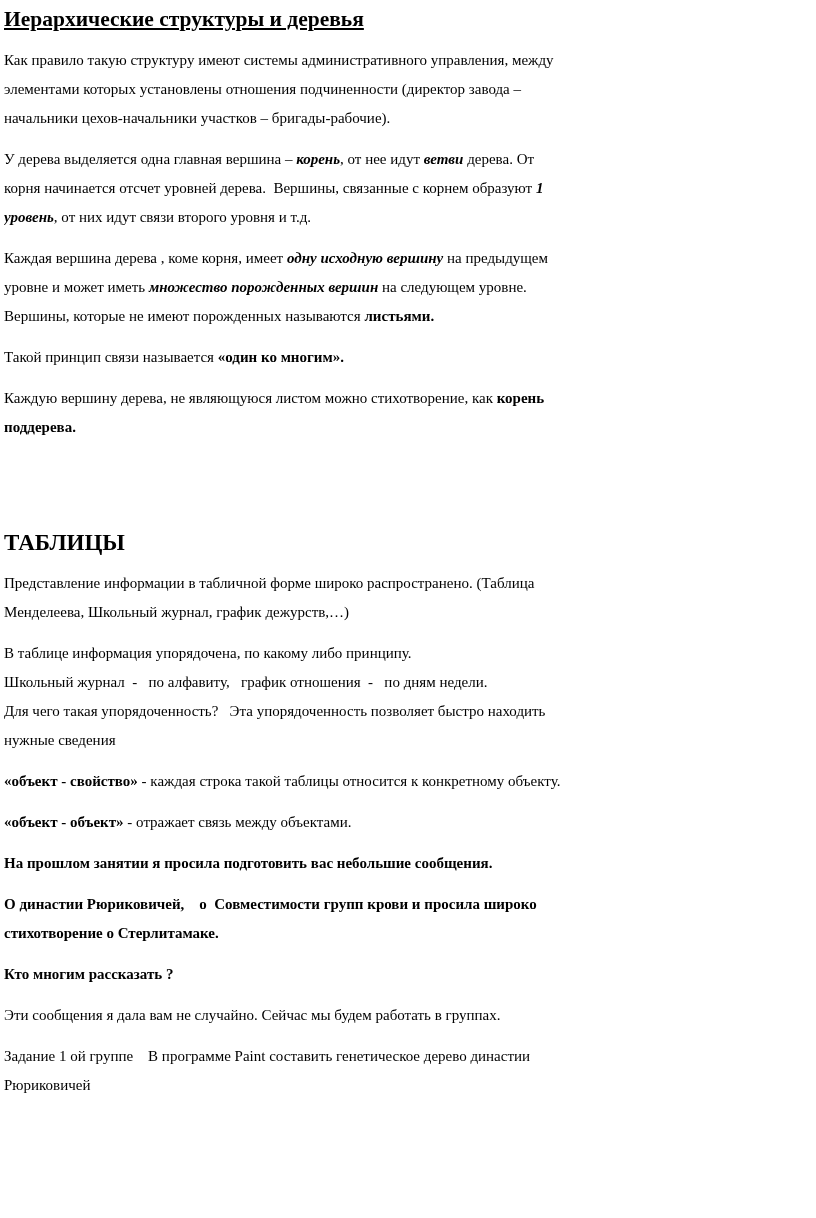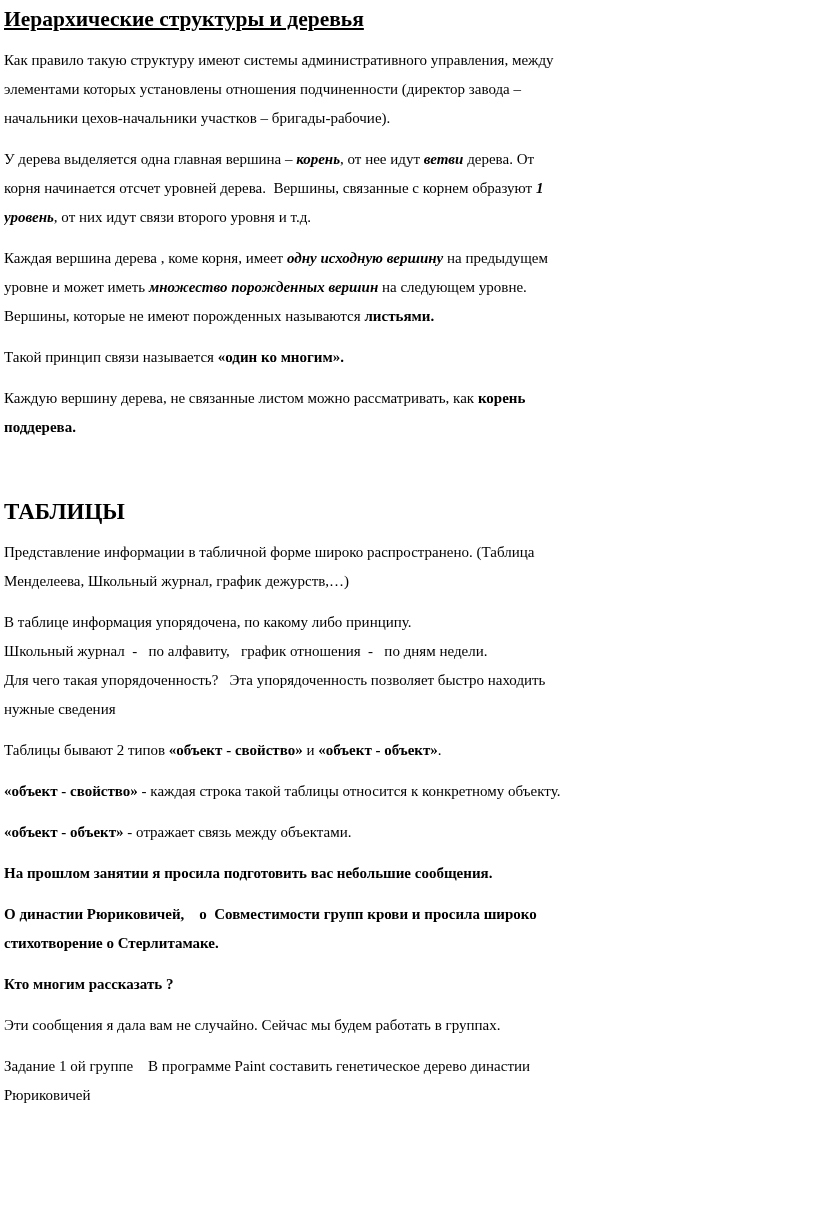--- a/index.html
+++ b/index.html
@@ -25,21 +25,21 @@
     margin: 0 0 12px 0;
     font-size: 15px;
     line-height: 29px;
     white-space: pre;      
     overflow: hidden;
   }
   p.doc-title {
     font-size: 21.5px;
   }
   p.heading-tables {
-    margin-top: 55px;
+    margin-top: 86px;
     font-size: 23px;
   }
   .b { font-weight: bold; }
   .i { font-style: italic; }
   .u { text-decoration: underline; }
 </style>
 </head>
 <body>
 
 <div class="page" style="background: rgb(255, 255, 255); color: rgb(0, 0, 0);">
@@ -47,30 +47,29 @@
     <p class="para"><span>Как правило такую структуру имеют системы административного управления, между
 элементами которых установлены отношения подчиненности (директор завода –
 начальники цехов-начальники участков – бригады-рабочие).</span></p>
     <p class="para"><span>У дерева выделяется одна главная вершина – </span><span class="b i">корень</span><span>, от нее идут </span><span class="b i">ветви</span><span> дерева. От
 корня начинается отсчет уровней дерева.  Вершины, связанные с корнем образуют </span><span class="b i">1
 уровень</span><span>, от них идут связи второго уровня и т.д.</span></p>
     <p class="para"><span>Каждая вершина дерева , коме корня, имеет </span><span class="b i">одну исходную вершину</span><span> на предыдущем
 уровне и может иметь </span><span class="b i">множество порожденных вершин</span><span> на следующем уровне.
 Вершины, которые не имеют порожденных называются </span><span class="b">листьями.</span></p>
     <p class="para"><span>Такой принцип связи называется </span><span class="b">«один ко многим».</span></p>
-    <p class="para"><span>Каждую вершину дерева, не связанные листом можно рассматривать, как </span><span class="b">корень
+    <p class="para"><span>Каждую вершину дерева, не являющуюся листом можно стихотворение, как </span><span class="b">корень
 поддерева.</span></p>
     <p class="para heading-tables"><span class="b">ТАБЛИЦЫ</span></p>
     <p class="para"><span>Представление информации в табличной форме широко распространено. (Таблица
 Менделеева, Школьный журнал, график дежурств,…)</span></p>
     <p class="para"><span>В таблице информация упорядочена, по какому либо принципу.
 Школьный журнал  -   по алфавиту,   график отношения  -   по дням недели.
 Для чего такая упорядоченность?   Эта упорядоченность позволяет быстро находить
 нужные сведения</span></p>
-    <p class="para"><span>Таблицы бывают 2 типов </span><span class="b">«объект - свойство»</span><span> и </span><span class="b">«объект - объект»</span><span>.</span></p>
     <p class="para"><span class="b">«объект - свойство»</span><span> - каждая строка такой таблицы относится к конкретному объекту.</span></p>
     <p class="para"><span class="b">«объект - объект»</span><span> - отражает связь между объектами.</span></p>
     <p class="para"><span class="b">На прошлом занятии я просила подготовить вас небольшие сообщения.</span></p>
     <p class="para"><span class="b">О династии Рюриковичей,    о  Совместимости групп крови и просила широко
 стихотворение о Стерлитамаке.</span></p>
     <p class="para"><span class="b">Кто многим рассказать ?</span></p>
     <p class="para"><span>Эти сообщения я дала вам не случайно. Сейчас мы будем работать в группах.</span></p>
     <p class="para"><span>Задание 1 ой группе    В программе Paint составить генетическое дерево династии
 Рюриковичей</span></p>
   </div>

